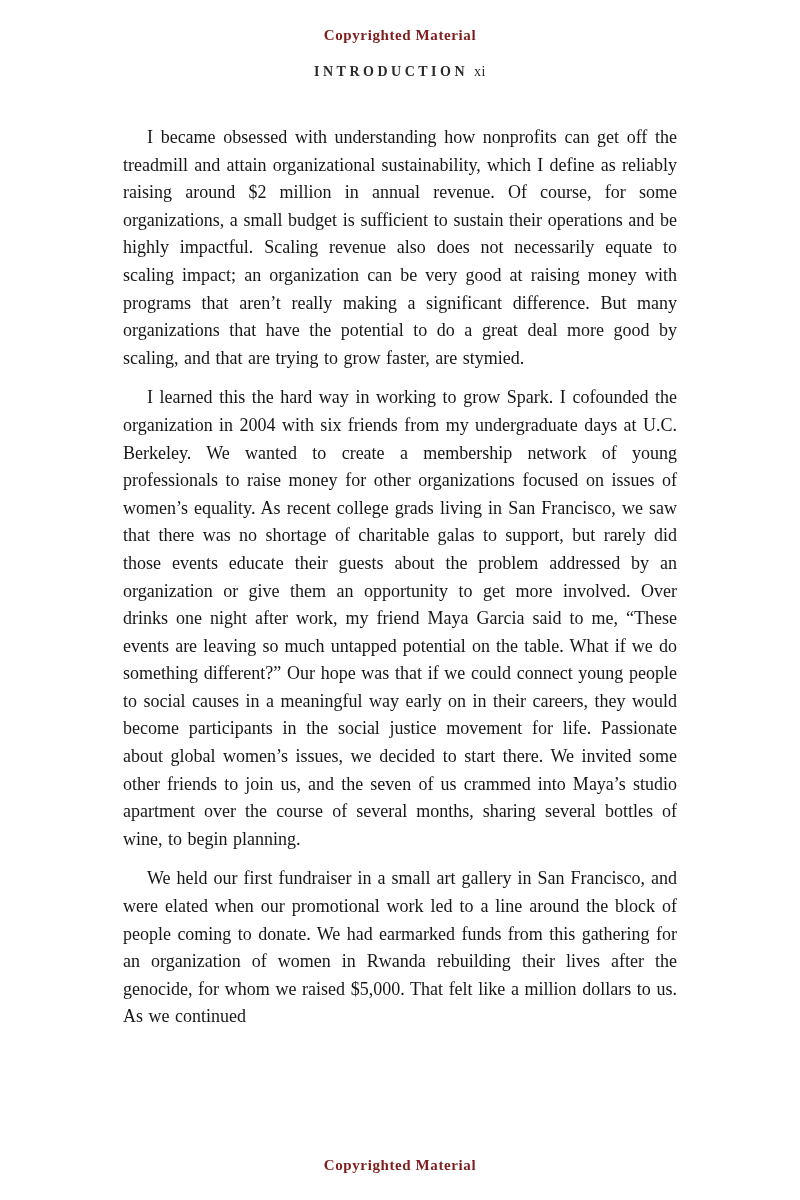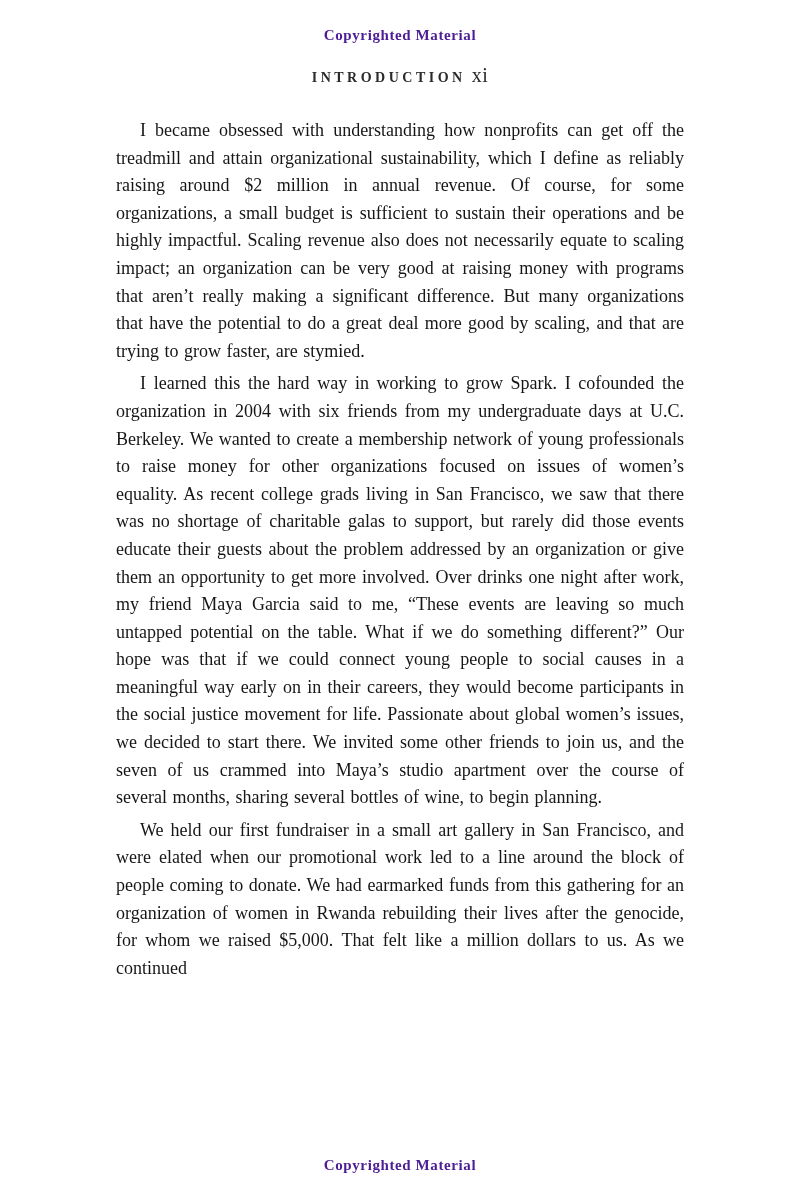--- a/index.html
+++ b/index.html
@@ -17,56 +17,56 @@
   }
   .copyright-notice {
     position: absolute;
     left: 0;
     width: 100%;
     text-align: center;
     font-family: "Liberation Serif", serif;
     font-weight: bold;
     font-size: 15px;
     letter-spacing: 0.6px;
-    color: #4c1d95;
+    color: #7f1d1d;
   }
   .copyright-notice.top { top: 27px; }
   .copyright-notice.bottom { top: 1157px; }
 
   .running-head {
     position: absolute;
     top: 64px;
     left: 0;
     width: 100%;
     text-align: center;
     color: #2a2a2a;
     font-size: 14px;
   }
   .running-head .chapter {
     letter-spacing: 3.5px;
     font-weight: 700;
   }
   .running-head .page-num {
     margin-left: 6px;
-    font-size: 20px;
+    font-size: 14px;
     letter-spacing: 0.5px;
   }
 
   .body-text {
     position: absolute;
     top: 112px;
     left: 111px;
     width: 578px;
     text-align: justify;
     font-size: 18px;
     line-height: 27.6px;
     color: #161616;
   }
   .body-text p {
-    margin: 5px;
+    margin: 12px;
     padding: 0;
     text-indent: 24px;
     word-spacing: 1px;
   }
 </style>
 </head>
 <body>
 
 <div>
 

